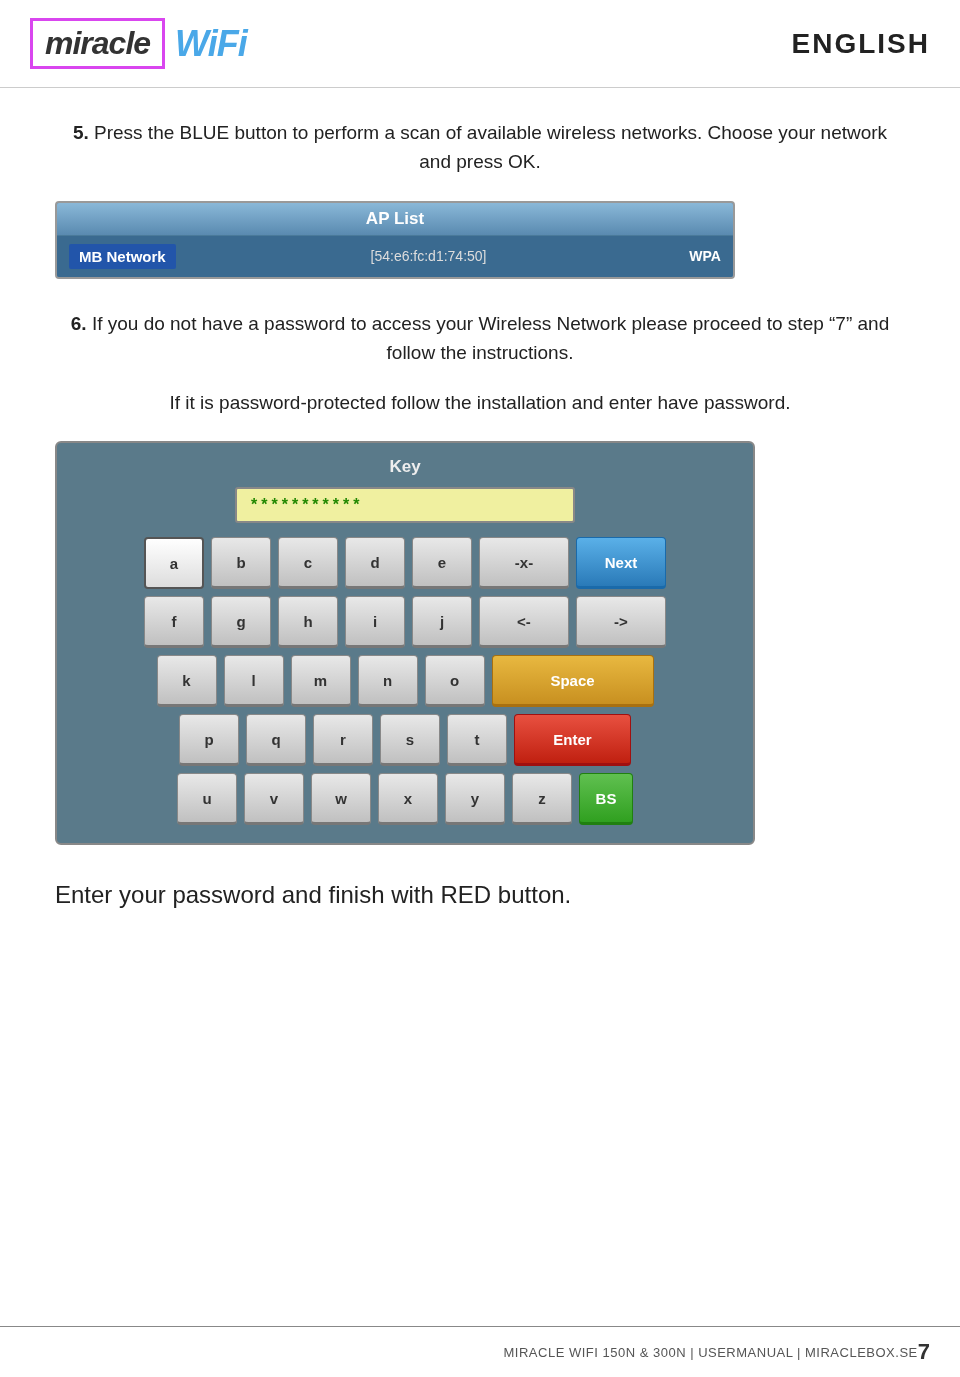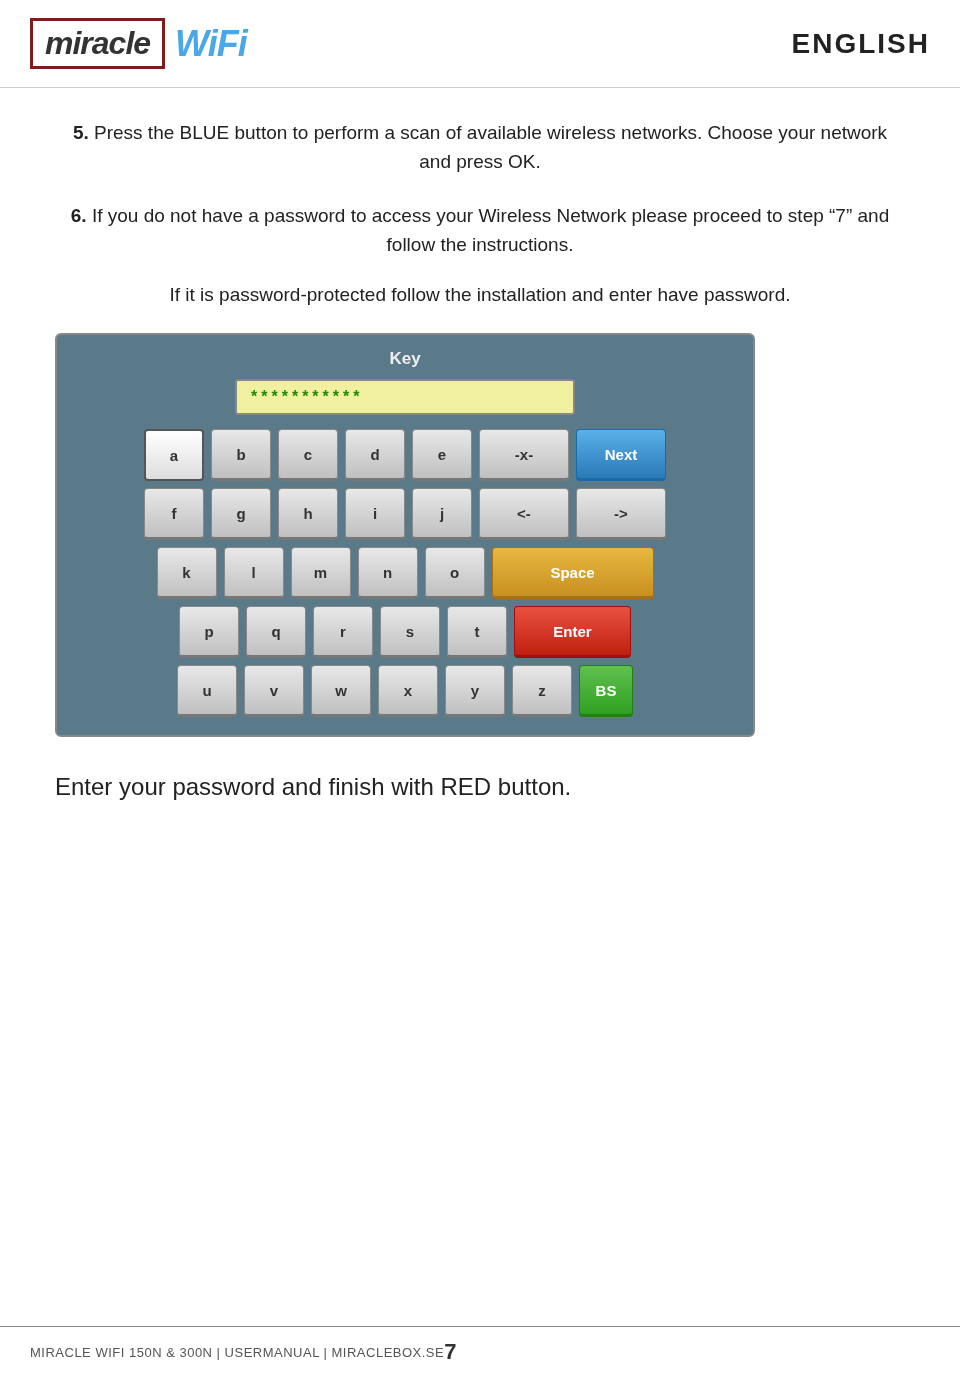--- a/index.html
+++ b/index.html
@@ -28,21 +28,21 @@
       align-items: center;
     }
 
     .logo-miracle {
       font-family: 'Arial Black', Arial, sans-serif;
       font-size: 32px;
       font-weight: 900;
       color: #333;
       letter-spacing: -1px;
       font-style: italic;
-      border: 3px solid #7f1d1d;
+      border: 3px solid #d946ef;
       padding: 4px 12px;
       margin-right: 10px;
       background: #fff;
     }
 
     .logo-wifi {
       font-family: 'Arial Black', Arial, sans-serif;
       font-size: 36px;
       font-weight: 900;
       color: #4aa8e8;
@@ -247,21 +247,21 @@
 
     
     .footer {
       position: absolute;
       bottom: 0;
       left: 0;
       right: 0;
       border-top: 1.5px solid #888;
       padding: 12px 30px;
       display: flex;
-      justify-content: flex-start;
+      justify-content: flex-end;
       align-items: center;
       background: #fff;
     }
 
     .footer-text {
       font-size: 13px;
       color: #555;
       letter-spacing: 0.5px;
     }
 
@@ -284,20 +284,28 @@
 
 <div class="main-content">
 
   <div class="step-block">
     <p class="step-text">
       <span class="step-number">5.</span>
       <span>Press the BLUE button to perform a scan of available wireless networks. Choose your network and press OK.</span>
     </p>
   </div>
 
+  <div class="ap-list-container">
+    <div class="ap-list-title">AP List</div>
+    <div class="ap-list-row">
+      <span class="ap-list-network-name">MB Network</span>
+      <span class="ap-list-mac">[54:e6:fc:d1:74:50]</span>
+      <span class="ap-list-security">WPA</span>
+    </div>
+  </div>
 
   <div class="step-block">
     <p class="step6-text">
       <span class="step-number">6.</span>
       <span>If you do not have a password to access your Wireless Network please proceed to step “7” and follow the instructions.</span>
     </p>
     <p class="step6-sub-text">If it is password-protected follow the installation and enter have password.</p>
   </div>
 
   <div class="keyboard-container">

